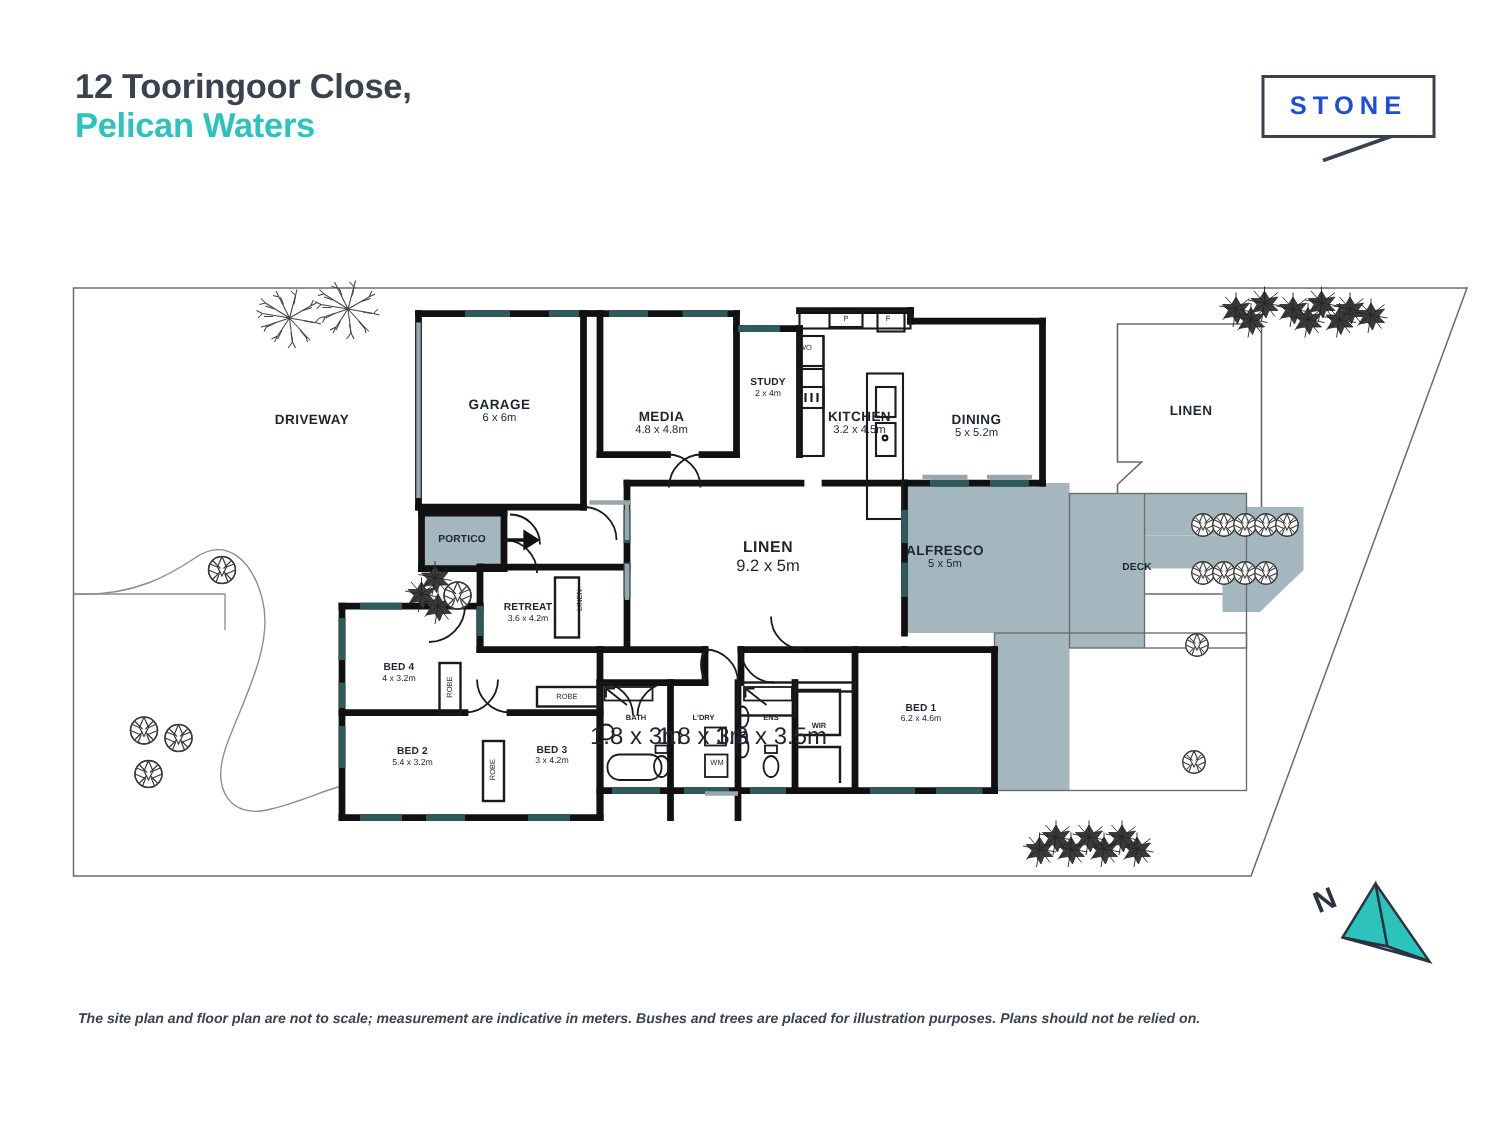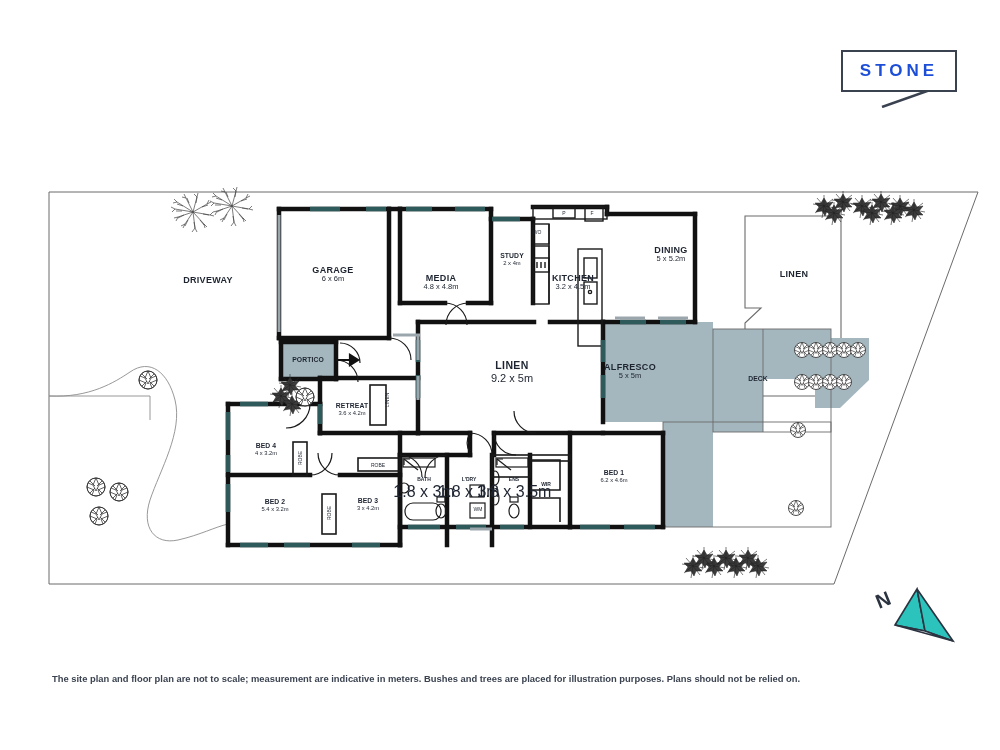--- a/index.html
+++ b/index.html
@@ -42,30 +42,34 @@
   .sz-sm .nm{font-size:6.8px;letter-spacing:.1px;}
   .sz-sm .dm{font-size:5.8px;}
   .sz-xs .nm{font-size:5px;letter-spacing:0;}
   .vert{transform:translate(-50%,-50%) rotate(-90deg);}
 
   
   .disclaimer{
     position:absolute;left:52px;top:673px;width:900px;
     font-size:9.4px;line-height:12.5px;color:#3b4350;font-weight:bold;
   }
-  .disclaimer div{white-space:nowrap;}
+  .disclaimer div{white-space:nowrap;font-style:italic;}
 
   
   .compass{position:absolute;left:865px;top:583px;width:95px;height:62px;}
 </style>
 </head>
 <body>
 
 <div id="page">
 
+  <div class="title-block">
+    <div class="title-line1">12 Tooringoor Close,</div>
+    <div class="title-line2">Pelican Waters</div>
+  </div>
 
   <div class="logo-box">
     <span class="logo-text">STONE</span>
   </div>
   <svg class="logo-tail" viewBox="0 0 52 18">
     <line x1="50" y1="0" x2="2" y2="17" stroke="#3a4250" stroke-width="2.5"></line>
   </svg>
 
   <svg id="plan" viewBox="0 0 1000 750">
     <defs>
@@ -371,21 +375,21 @@
         <span class="dm">4.8 x 4.8m</span>
       </div>
       <div class="rlabel sz-sm" style="left: 512px; top: 259px;">
         <span class="nm">STUDY</span>
         <span class="dm">2 x 4m</span>
       </div>
       <div class="rlabel sz-md" style="left: 573px; top: 234px; margin-top: 48px;">
         <span class="nm">KITCHEN</span>
         <span class="dm">3.2 x 4.5m</span>
       </div>
-      <div class="rlabel sz-md" style="left: 651px; top: 254px; margin-left: 20px;">
+      <div class="rlabel sz-md" style="left: 651px; top: 284px;">
         <span class="nm">DINING</span>
         <span class="dm">5 x 5.2m</span>
       </div>
       <div class="rlabel sz-md" style="left: 794px; top: 274px;">
         <span class="nm">LINEN</span>
       </div>
       <div class="rlabel sz-lg" style="left: 512px; top: 372px;">
         <span class="nm">LINEN</span>
         <span class="dm">9.2 x 5m</span>
       </div>

